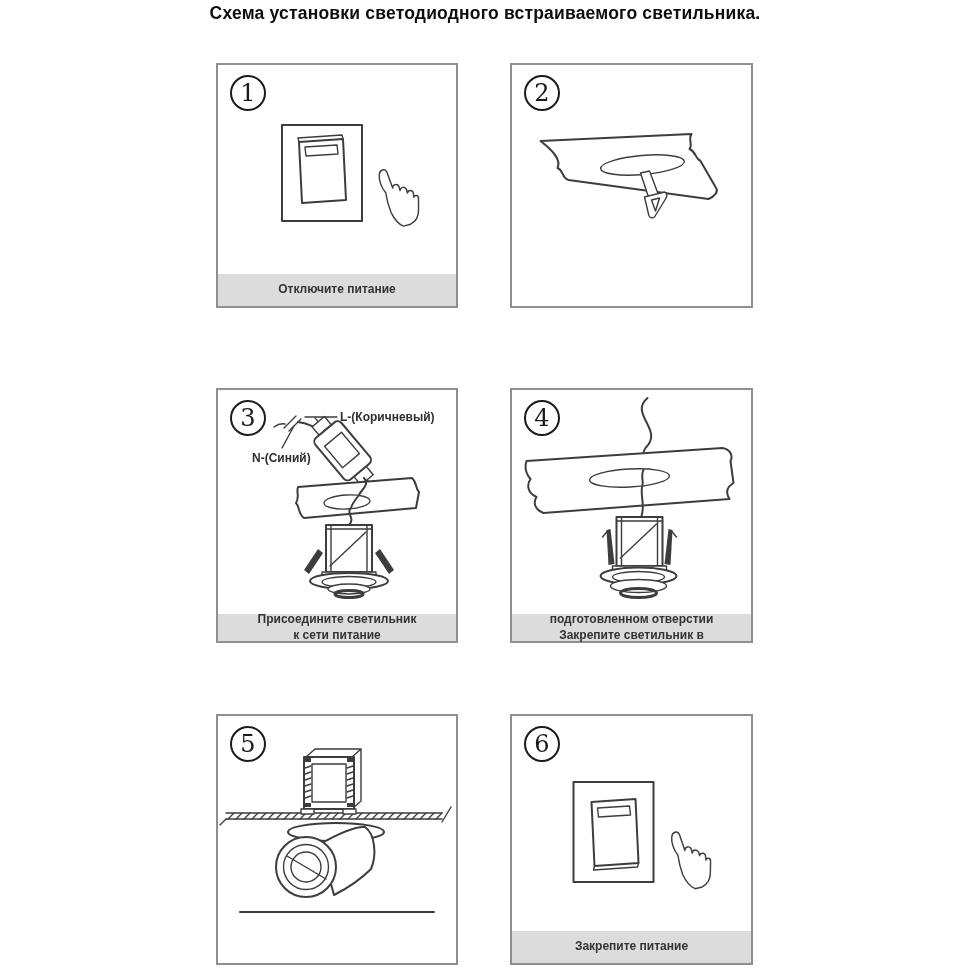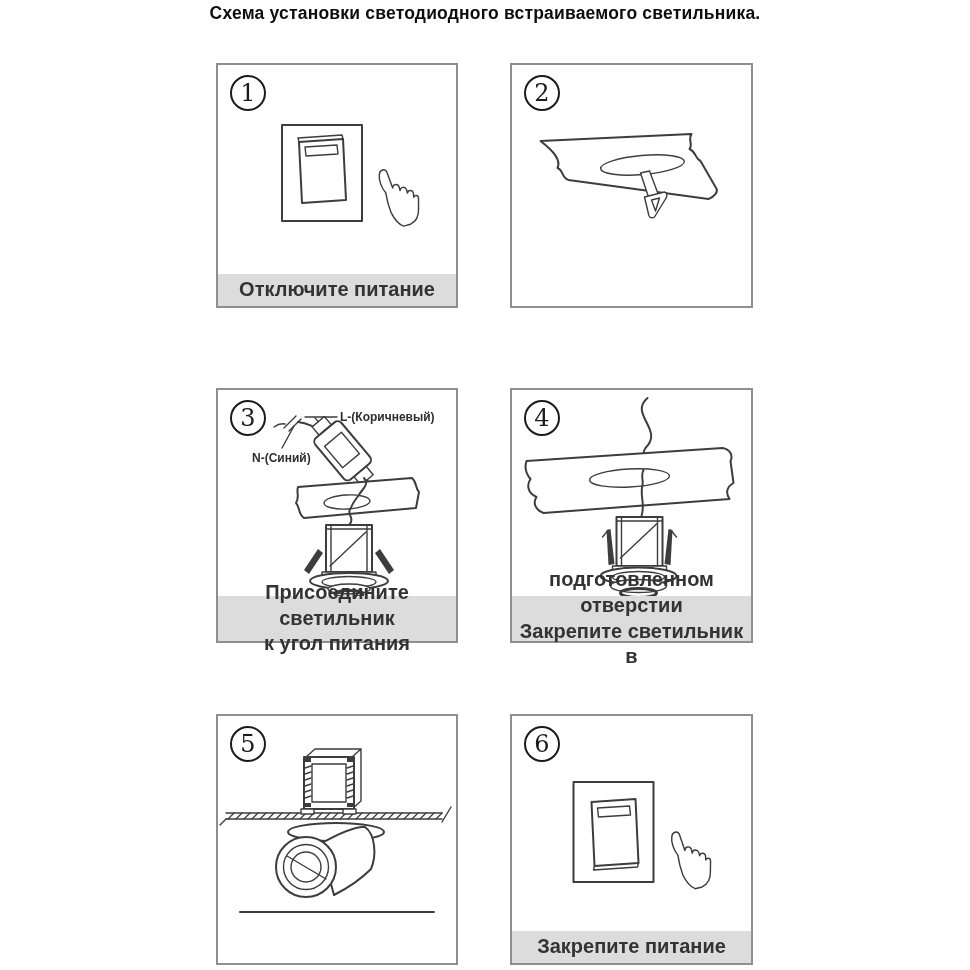--- a/index.html
+++ b/index.html
@@ -18,25 +18,25 @@
   .badge{
     position:absolute;top:10px;left:12px;width:36px;height:36px;box-sizing:border-box;
     border:2.4px solid #1b1b1b;border-radius:50%;
     display:flex;align-items:center;justify-content:center;
     font-family:"DejaVu Serif", serif;font-size:24px;color:#1b1b1b;background:#fff;
   }
   .art{position:absolute;left:0;top:0;width:100%;}
   .caption{
     position:absolute;left:0;right:0;bottom:0;background:var(--caption-band,#dcdcdc);
     display:flex;flex-direction:column;align-items:center;justify-content:center;
-    font-weight:bold;font-size:20px;line-height:1.28;color:var(--caption-text,#333);
+    font-weight:bold;font-size:12px;line-height:1.28;color:var(--caption-text,#333);
     text-align:center;
   }
   .caption.h1{height:32px}
-  .caption.h2{height:45px}
+  .caption.h2{height:27px}
   svg{display:block}
   svg text{font-family:"Liberation Sans", sans-serif;font-weight:bold;font-size:12px;fill:#2e2e2e}
   .s{stroke:var(--line-art,#3d3d3d);fill:none;stroke-width:2;stroke-linecap:round;stroke-linejoin:round}
   .sw{stroke:var(--line-art,#3d3d3d);fill:#fff;stroke-width:2;stroke-linejoin:round}
   .sf{fill:var(--line-art,#3d3d3d);stroke:none}
   .thin{stroke-width:1.4}
   .thick{stroke-width:3}
 </style>
 </head>
 <body>
@@ -111,21 +111,21 @@
       <ellipse class="s thick" cx="131" cy="204" rx="14" ry="3.5"></ellipse>
     </g>
     <path class="s thin" d="M87,27 L119,27"></path>
     <text x="122" y="31">L-(Коричневый)</text>
     <path class="s thin" d="M64,58 L76,36"></path>
     <text x="34" y="72">N-(Синий)</text>
   </svg>
   <div class="badge">3</div>
   <div class="caption h2">
     <div>Присоедините светильник</div>
-    <div>к угол питания</div>
+    <div>к сети питание</div>
   </div>
 </div>
 
 <div class="panel" style="left:510px;top:388px;width:243px;height:255px">
   <svg class="art" style="height:211px" viewBox="0 0 238 211">
     <path class="s" d="M135,8 C116,24 152,40 133,58 C127,66 135,72 131,80"></path>
     <g>
       <path class="sw" d="M14,71 L210,58 C217,59 221,65 218,71 L221,93 C214,97 213,103 217,109 L31,123 C23,120 20,113 24,107 C15,103 14,95 18,89 C13,83 12,77 14,71 Z"></path>
       <ellipse class="sw thin" cx="117" cy="88" rx="40" ry="9" transform="rotate(-3 117 88)"></ellipse>
     </g>

